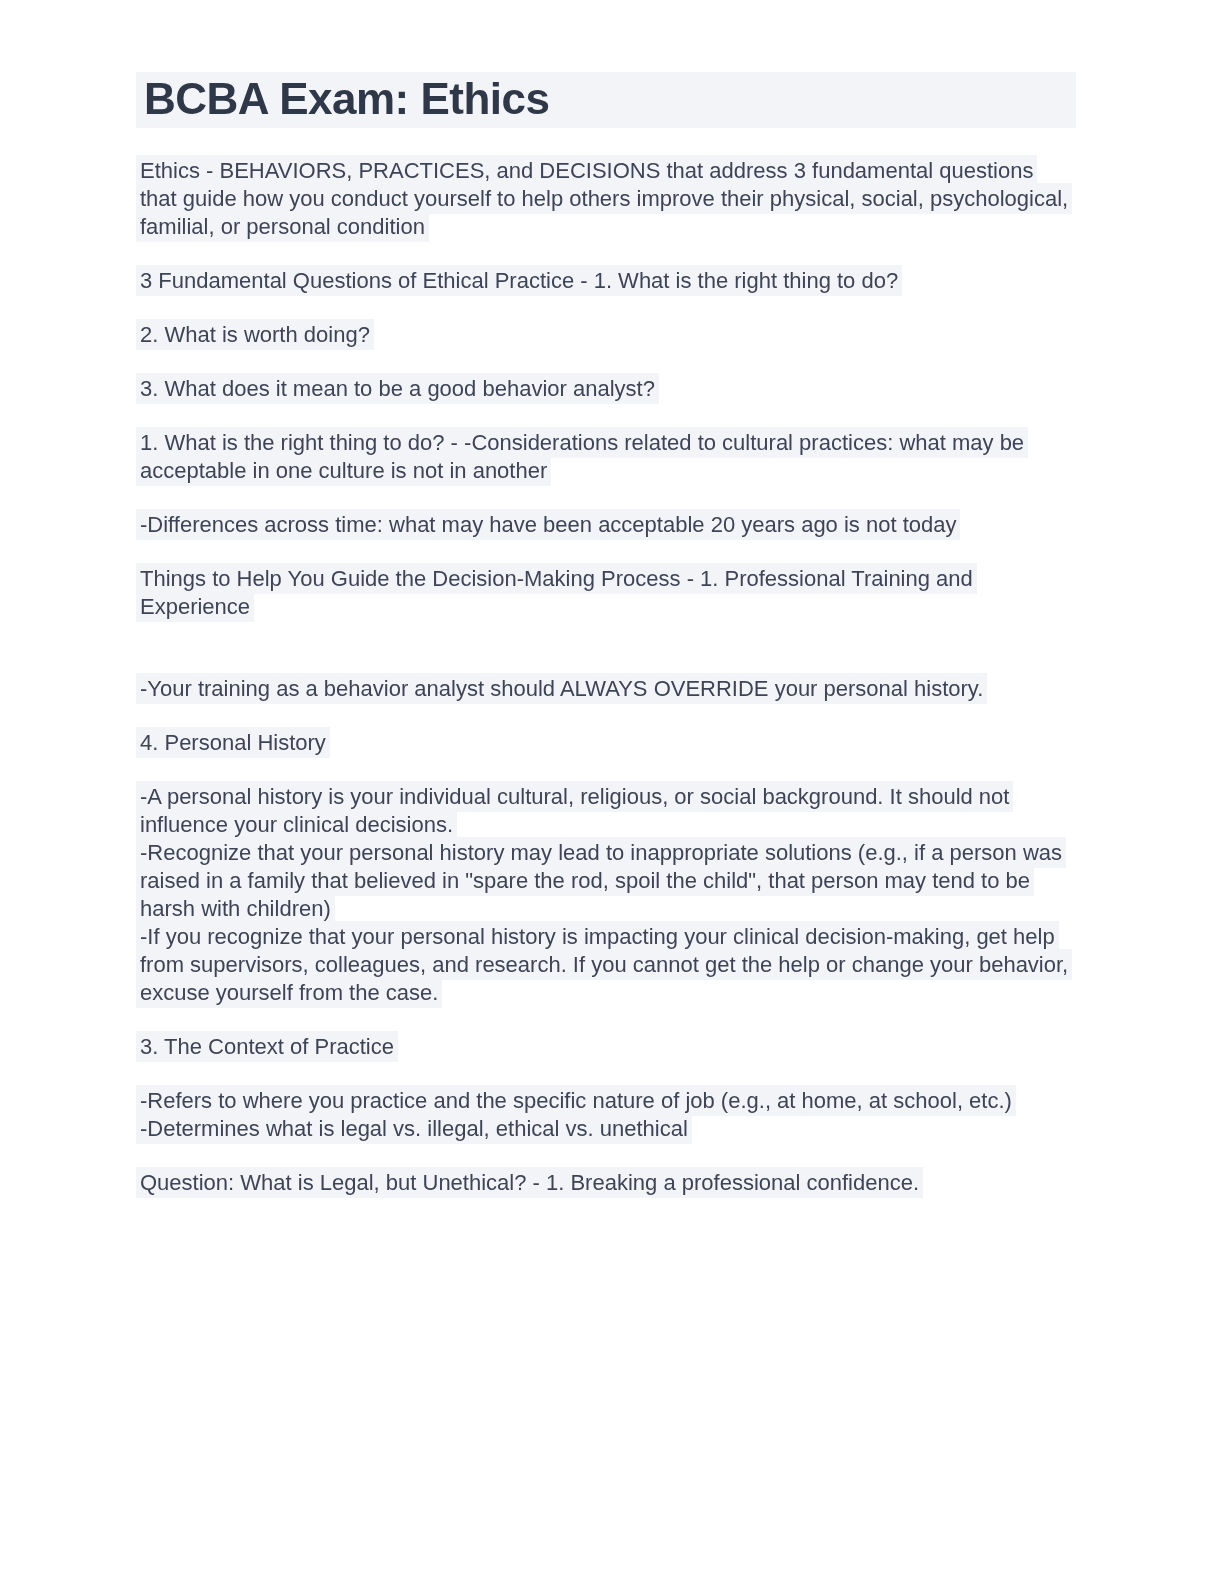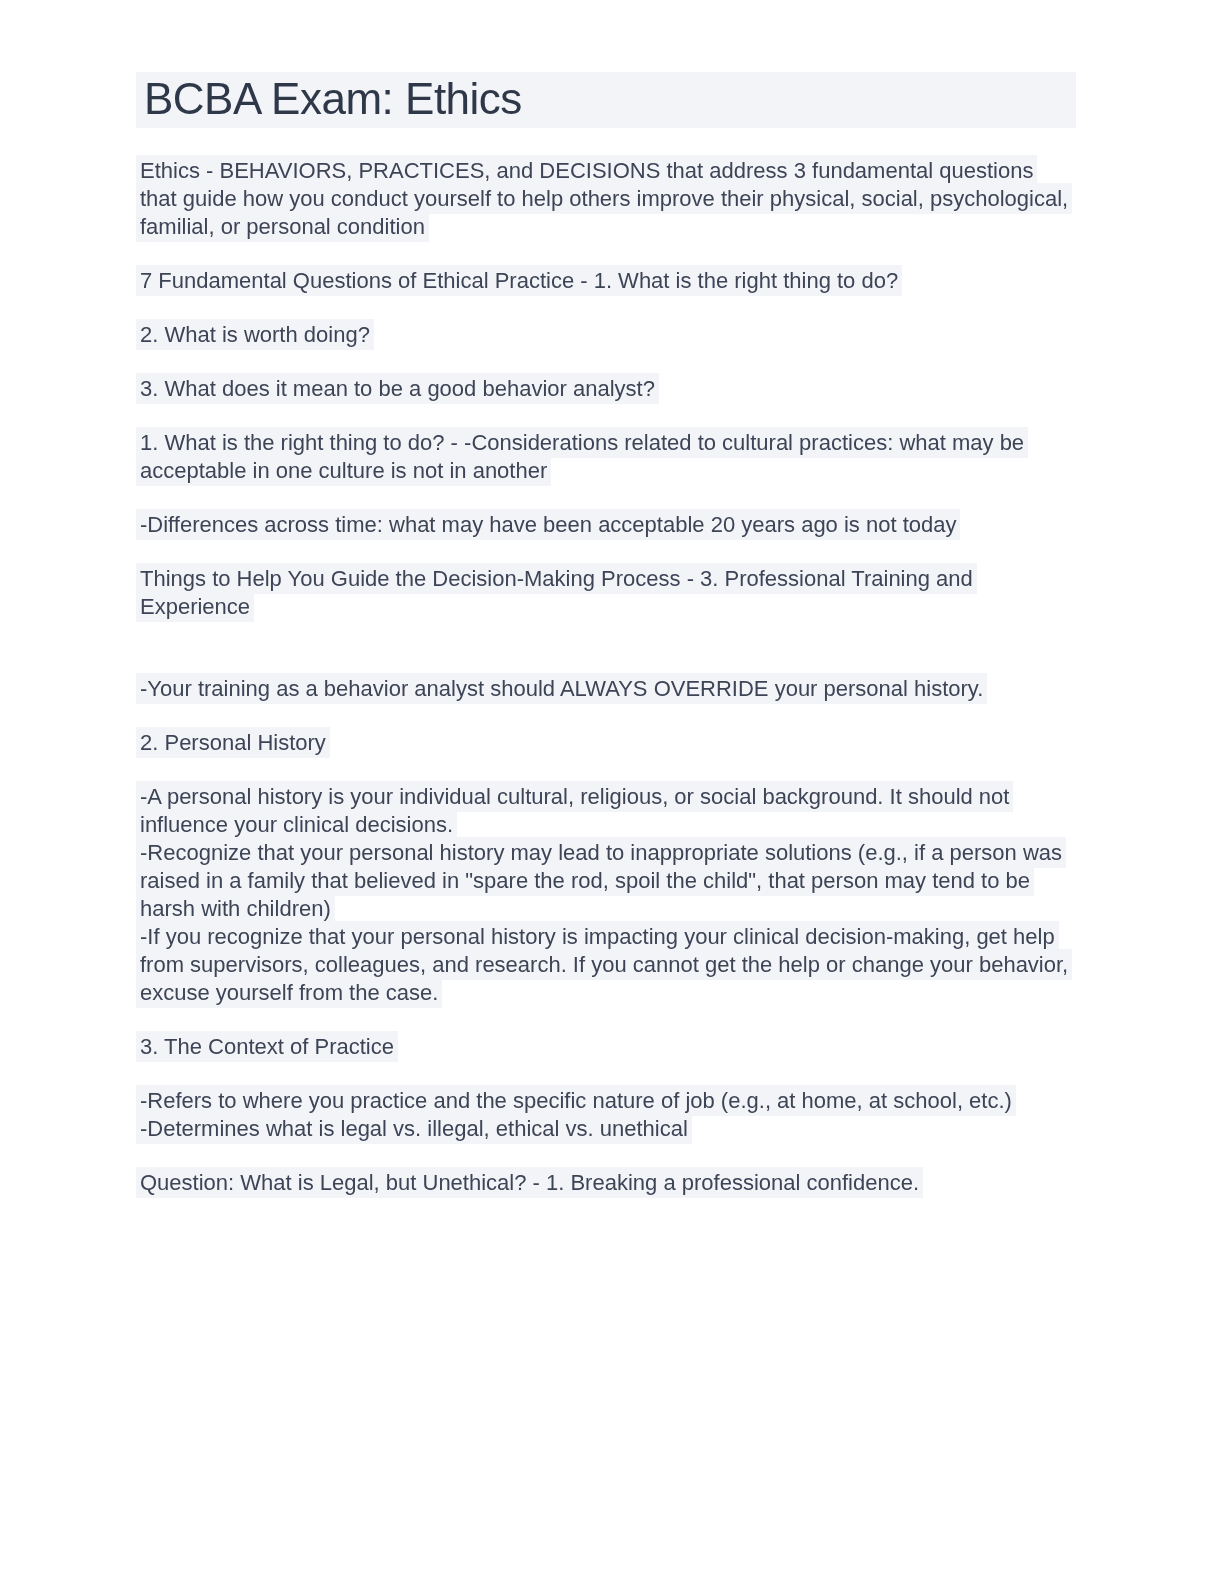--- a/index.html
+++ b/index.html
@@ -25,21 +25,21 @@
   }
   .title {
     display: block;
     width: 100%;
     margin: 0 0 29px 0;
     padding: 5px 10px 7px 8px;
     background: var(--title-bg);
     color: var(--title-text);
     font-size: 44px;
     line-height: 44px;
-    font-weight: 400;
+    font-weight: 700;
     letter-spacing: -0.5px;
   }
   .content {
     width: 938px;
   }
   p.para {
     margin: 0 0 26px 0;
     font-size: 22px;
     line-height: 28px;
     color: var(--body-text);
@@ -51,26 +51,26 @@
     box-decoration-break: clone;
   }
 </style>
 </head>
 <body>
 
 <div class="page">
   <h1 class="title">BCBA Exam: Ethics</h1>
   <div class="content">
       <p class="para"><span class="hl">Ethics - BEHAVIORS, PRACTICES, and DECISIONS that address 3 fundamental questions that guide how you conduct yourself to help others improve their physical, social, psychological, familial, or personal condition</span></p>
-      <p class="para"><span class="hl">7 Fundamental Questions of Ethical Practice - 1. What is the right thing to do?</span></p>
+      <p class="para"><span class="hl">3 Fundamental Questions of Ethical Practice - 1. What is the right thing to do?</span></p>
       <p class="para"><span class="hl">2. What is worth doing?</span></p>
       <p class="para"><span class="hl">3. What does it mean to be a good behavior analyst?</span></p>
       <p class="para"><span class="hl">1. What is the right thing to do? - -Considerations related to cultural practices: what may be acceptable in one culture is not in another</span></p>
       <p class="para"><span class="hl">-Differences across time: what may have been acceptable 20 years ago is not today</span></p>
-      <p class="para"><span class="hl">Things to Help You Guide the Decision-Making Process - 3. Professional Training and Experience</span></p>
+      <p class="para"><span class="hl">Things to Help You Guide the Decision-Making Process - 1. Professional Training and Experience</span></p>
       <p class="para"><br><span class="hl">-Your training as a behavior analyst should ALWAYS OVERRIDE your personal history.</span></p>
-      <p class="para"><span class="hl">2. Personal History</span></p>
+      <p class="para"><span class="hl">4. Personal History</span></p>
       <p class="para"><span class="hl">-A personal history is your individual cultural, religious, or social background. It should not influence your clinical decisions.</span><br><span class="hl">-Recognize that your personal history may lead to inappropriate solutions (e.g., if a person was raised in a family that believed in "spare the rod, spoil the child", that person may tend to be harsh with children)</span><br><span class="hl">-If you recognize that your personal history is impacting your clinical decision-making, get help from supervisors, colleagues, and research. If you cannot get the help or change your behavior, excuse yourself from the case.</span></p>
       <p class="para"><span class="hl">3. The Context of Practice</span></p>
       <p class="para"><span class="hl">-Refers to where you practice and the specific nature of job (e.g., at home, at school, etc.)</span><br><span class="hl">-Determines what is legal vs. illegal, ethical vs. unethical</span></p>
       <p class="para"><span class="hl">Question: What is Legal, but Unethical? - 1. Breaking a professional confidence.</span></p>
     </div>
 </div>
 
 </body></html>

